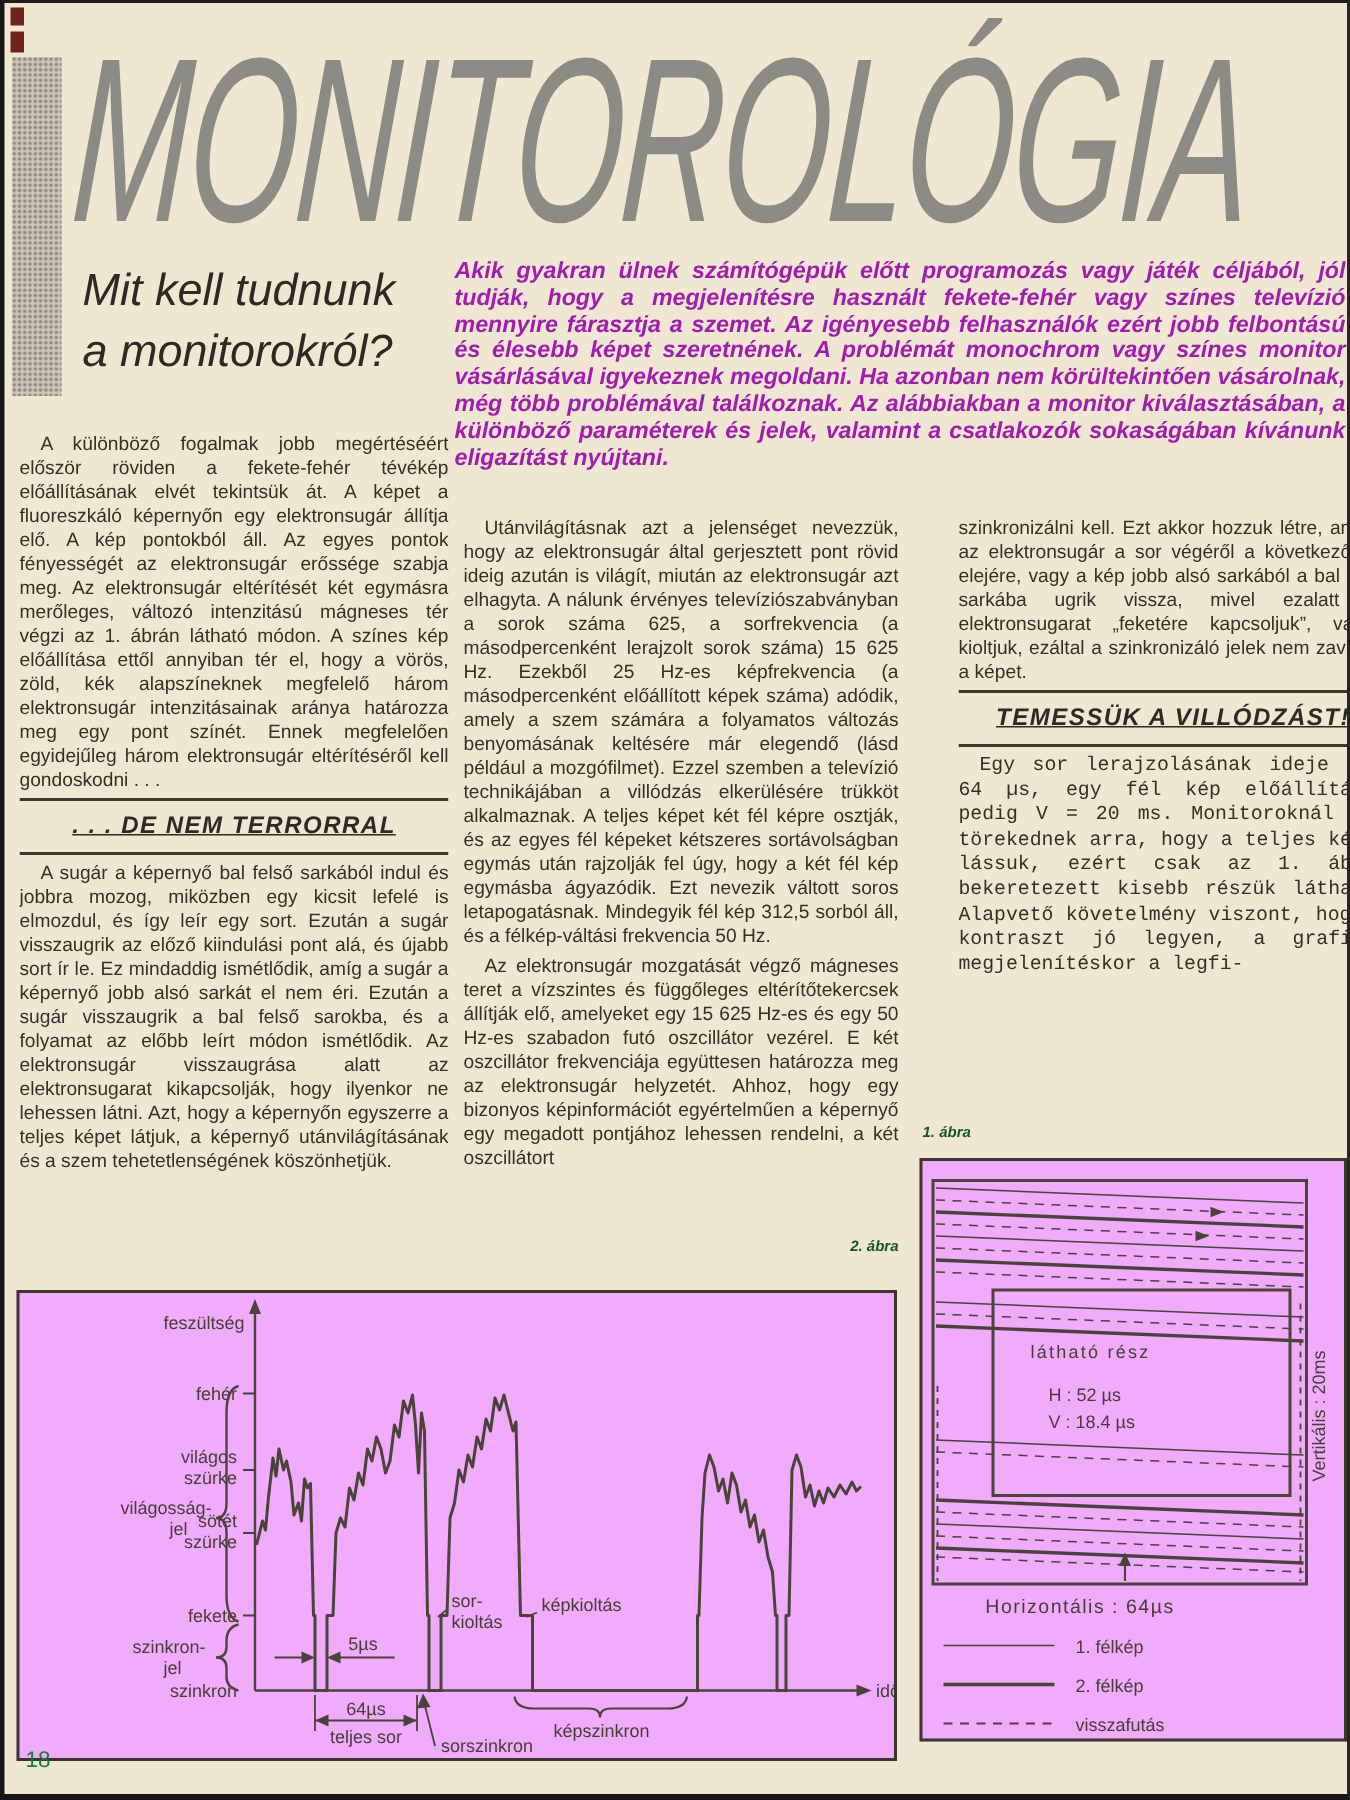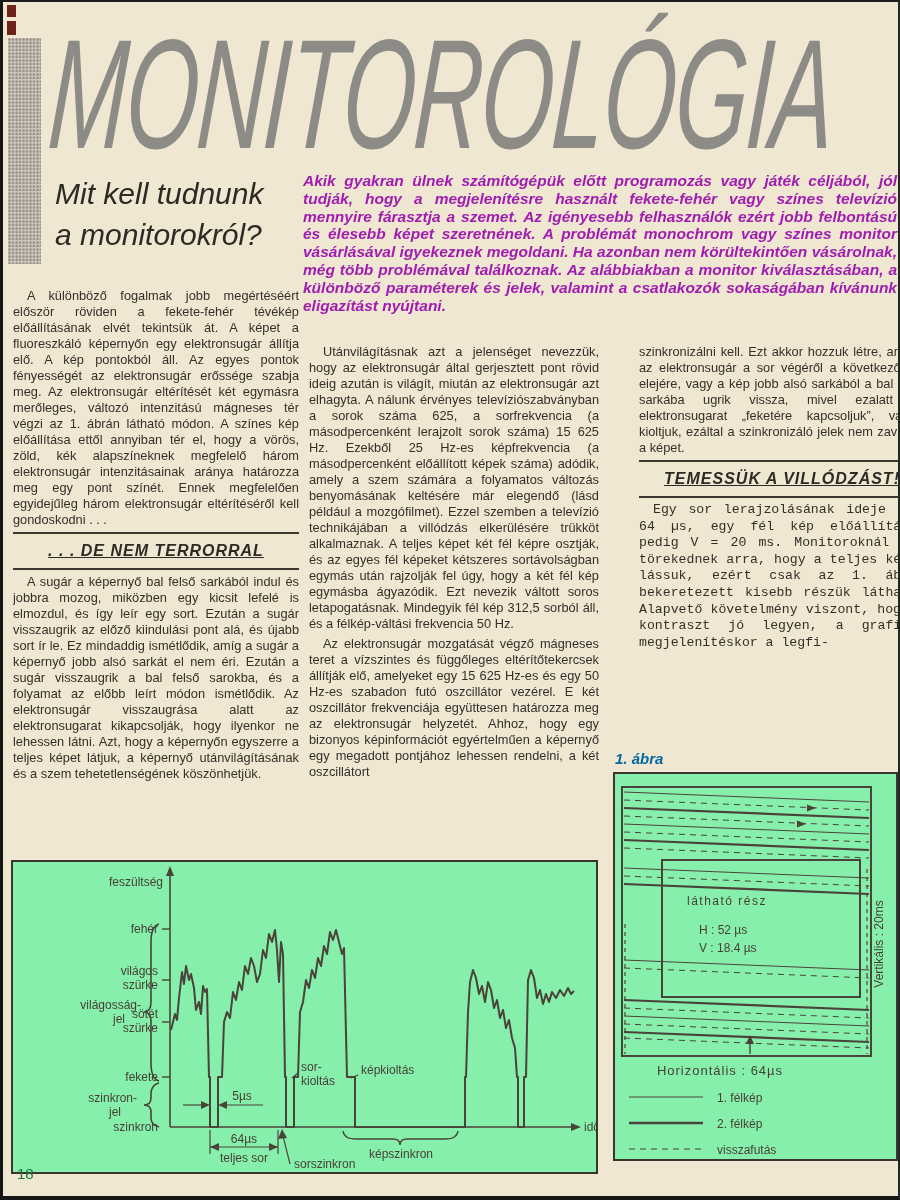--- a/index.html
+++ b/index.html
@@ -37,24 +37,24 @@
   .ind{text-indent:14px;}
   .col1{left:10px;top:286px;width:286px;height:568px;}
   .col2{left:306px;top:342px;width:290px;height:480px;}
   .col3{left:608px;top:342px;width:286px;height:420px;margin-left:28px;}
   .serifp{font-family:Liberation Mono, monospace;font-size:13.2px;line-height:16.6px;}
   .rulehead{
     border-top:2px solid #3b362f;border-bottom:2px solid #3b362f;
     text-align:center;font-weight:bold;font-style:italic;font-size:16px;
     letter-spacing:1px;padding:9px 2px;margin:11px 0;color:#2d2923;text-indent:0;text-decoration:underline;
   }
-  .figlabel{position:absolute;font-size:15px;font-weight:bold;font-style:italic;color:#0369a1;}
+  .figlabel{position:absolute;font-size:10px;font-weight:bold;font-style:italic;color:#14532d;}
   .fig2label{left:306px;top:824px;width:290px;text-align:right;}
   .fig1label{left:612px;top:748px;}
-  .figbox{position:absolute;border:2px solid #3b352d;background:#86efac;}
+  .figbox{position:absolute;border:2px solid #3b352d;background:#f0abfc;}
   .fig2box{left:8px;top:858px;width:583px;height:310px;}
   .fig1box{left:610px;top:770px;width:281px;height:385px;}
   .pagenum{position:absolute;left:14px;top:1163px;font-size:15px;color:#15803d;}
   svg{display:block;}
   .ln{stroke:#4a4339;fill:none;}
   .ft{font-family:"Liberation Sans",sans-serif;font-size:12px;fill:#463f35;}
   .ftsp{letter-spacing:1.5px;}
   .ah{fill:#4a4339;stroke:none;}
 </style>
 </head>
@@ -79,20 +79,21 @@
     <p class="ind">A különböző fogalmak jobb megértéséért először röviden a fekete-fehér tévékép előállításának elvét tekintsük át. A képet a fluoreszkáló képernyőn egy elektronsugár állítja elő. A kép pontokból áll. Az egyes pontok fényességét az elektronsugár erőssége szabja meg. Az elektronsugár eltérítését két egymásra merőleges, változó intenzitású mágneses tér végzi az 1. ábrán látható módon. A színes kép előállítása ettől annyiban tér el, hogy a vörös, zöld, kék alapszíneknek megfelelő három elektronsugár intenzitásainak aránya határozza meg egy pont színét. Ennek megfelelően egyidejűleg három elektronsugár eltérítéséről kell gondoskodni . . .</p>
     <p class="rulehead">. . . DE NEM TERRORRAL</p>
     <p class="ind">A sugár a képernyő bal felső sarkából indul és jobbra mozog, miközben egy kicsit lefelé is elmozdul, és így leír egy sort. Ezután a sugár visszaugrik az előző kiindulási pont alá, és újabb sort ír le. Ez mindaddig ismétlődik, amíg a sugár a képernyő jobb alsó sarkát el nem éri. Ezután a sugár visszaugrik a bal felső sarokba, és a folyamat az előbb leírt módon ismétlődik. Az elektronsugár visszaugrása alatt az elektronsugarat kikapcsolják, hogy ilyenkor ne lehessen látni. Azt, hogy a képernyőn egyszerre a teljes képet látjuk, a képernyő utánvilágításának és a szem tehetetlenségének köszönhetjük.</p>
   </div>
 
   <div class="col col2">
     <p class="ind">Utánvilágításnak azt a jelenséget nevezzük, hogy az elektronsugár által gerjesztett pont rövid ideig azután is világít, miután az elektronsugár azt elhagyta. A nálunk érvényes televíziószabványban a sorok száma 625, a sorfrekvencia (a másodpercenként lerajzolt sorok száma) 15 625 Hz. Ezekből 25 Hz-es képfrekvencia (a másodpercenként előállított képek száma) adódik, amely a szem számára a folyamatos változás benyomásának keltésére már elegendő (lásd például a mozgófilmet). Ezzel szemben a televízió technikájában a villódzás elkerülésére trükköt alkalmaznak. A teljes képet két fél képre osztják, és az egyes fél képeket kétszeres sortávolságban egymás után rajzolják fel úgy, hogy a két fél kép egymásba ágyazódik. Ezt nevezik váltott soros letapogatásnak. Mindegyik fél kép 312,5 sorból áll, és a félkép-váltási frekvencia 50 Hz.</p>
     <p class="ind">Az elektronsugár mozgatását végző mágneses teret a vízszintes és függőleges eltérítőtekercsek állítják elő, amelyeket egy 15 625 Hz-es és egy 50 Hz-es szabadon futó oszcillátor vezérel. E két oszcillátor frekvenciája együttesen határozza meg az elektronsugár helyzetét. Ahhoz, hogy egy bizonyos képinformációt egyértelműen a képernyő egy megadott pontjához lehessen rendelni, a két oszcillátort</p>
   </div>
 
+  <div class="figlabel fig2label">2. ábra</div>
 
   <div class="col col3">
     <p>szinkronizálni kell. Ezt akkor hozzuk létre, amikor az elektronsugár a sor végéről a következő sor elejére, vagy a kép jobb alsó sarkából a bal felső sarkába ugrik vissza, mivel ezalatt az elektronsugarat „feketére kapcsoljuk”, vagyis kioltjuk, ezáltal a szinkronizáló jelek nem zavarják a képet.</p>
     <p class="rulehead">TEMESSÜK A VILLÓDZÁST!</p>
     <p class="ind serifp">Egy sor lerajzolásának ideje H = 64 µs, egy fél kép előállításáé pedig V = 20 ms. Monitoroknál nem törekednek arra, hogy a teljes képet lássuk, ezért csak az 1. ábrán bekeretezett kisebb részük látható. Alapvető követelmény viszont, hogy a kontraszt jó legyen, a grafikus megjelenítéskor a legfi-</p>
   </div>
 
   <div class="figlabel fig1label">1. ábra</div>
 
   <div class="figbox fig1box">

